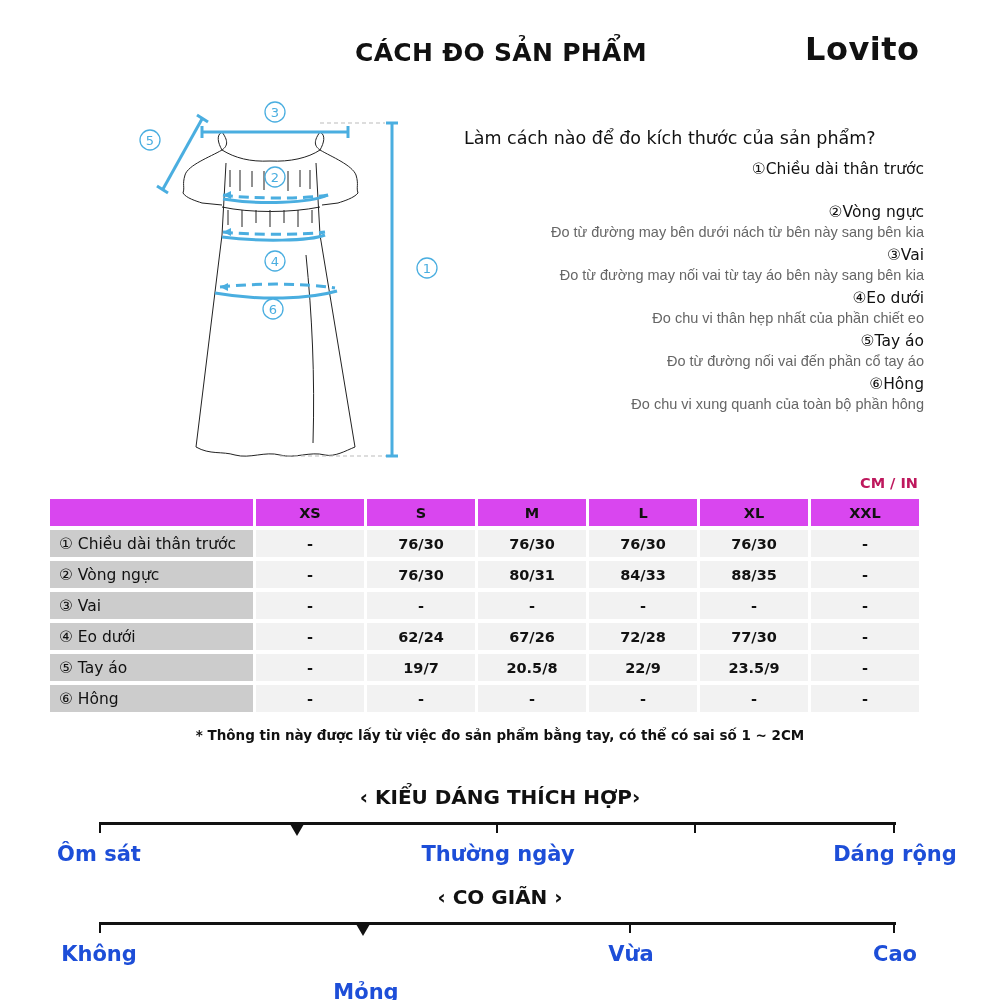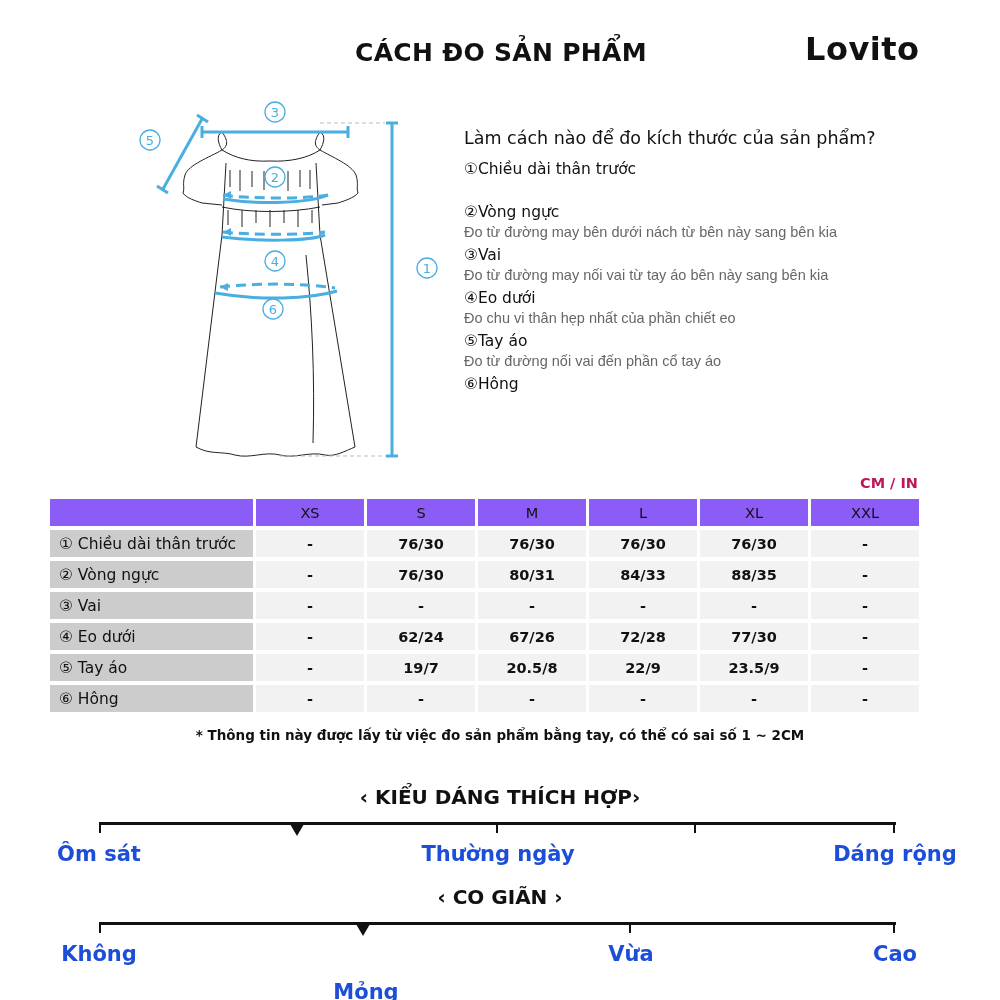--- a/index.html
+++ b/index.html
@@ -5,30 +5,30 @@
   * { box-sizing: border-box; margin: 0; padding: 0; }
   html, body { width: 1000px; height: 1000px; background: #ffffff; overflow: hidden; }
   body { position: relative; font-family: "DejaVu Sans", sans-serif; color: #111; }
 
   .page-title { position: absolute; left: 355px; top: 38px; font-size: 25px; font-weight: bold; letter-spacing: 0.3px; color: #111; }
   .brand-logo { position: absolute; left: 805px; top: 30px; font-size: 32px; font-weight: bold; letter-spacing: 0.5px; color: #111; }
 
   .diagram { position: absolute; left: 130px; top: 95px; width: 320px; height: 370px; }
 
   .howto-title { position: absolute; left: 464px; top: 128px; font-size: 17.5px; color: #111; }
-  .howto-list { position: absolute; left: 464px; top: 160px; width: 460px; }
+  .howto-list { position: absolute; left: 464px; top: 160px; width: 460px; text-align: right; }
   .howto-item { height: 43px; }
   .howto-name { font-size: 15.5px; color: #111; line-height: 19px; white-space: nowrap; }
   .howto-desc { font-family: "Liberation Sans", sans-serif; font-size: 14.5px; color: #666; line-height: 20px; white-space: nowrap; }
 
   .units { position: absolute; right: 82px; top: 475px; font-size: 14.5px; font-weight: bold; color: #be185d; }
 
   .size-table { position: absolute; left: 50px; top: 499px; border-collapse: separate; border-spacing: 3px 4px; margin-left: -3px; margin-top: -4px; }
   .size-table th, .size-table td { height: 27px; padding: 0; text-align: center; vertical-align: middle; font-size: 14.5px; }
-  .size-table th { background: #8b5cf6; font-weight: normal; color: #111; }
+  .size-table th { background: #d946ef; font-weight: bold; color: #111; }
   .size-table td { background: #f2f2f2; font-weight: bold; color: #111; }
   .size-table td.row-label { background: #cccccc; text-align: left; padding-left: 9px; font-weight: normal; font-size: 15.5px; }
   .col-label { width: 203px; }
   .col-size { width: 108px; }
 
   .note { position: absolute; left: 0; width: 1000px; top: 727px; text-align: center; font-size: 13.5px; font-weight: bold; color: #111; }
 
   .scale-title { position: absolute; left: 0; width: 1000px; text-align: center; font-size: 20px; font-weight: bold; color: #111; }
   .scale-line { position: absolute; height: 3px; background: #111; }
   .scale-tick { position: absolute; width: 2px; height: 11px; background: #111; }
@@ -129,20 +129,21 @@
   <div class="howto-item">
     <div class="howto-name">④Eo dưới</div>
     <div class="howto-desc">Đo chu vi thân hẹp nhất của phần chiết eo</div>
   </div>
   <div class="howto-item">
     <div class="howto-name">⑤Tay áo</div>
     <div class="howto-desc">Đo từ đường nối vai đến phần cổ tay áo</div>
   </div>
   <div class="howto-item">
     <div class="howto-name">⑥Hông</div>
+    <div class="howto-desc">Đo chu vi xung quanh của toàn bộ phần hông</div>
   </div>
 </div>
 
 <div class="units">CM / IN</div>
 <table class="size-table">
   <thead>
     <tr>
       <th class="col-label"></th>
       <th class="col-size">XS</th>
       <th class="col-size">S</th>

